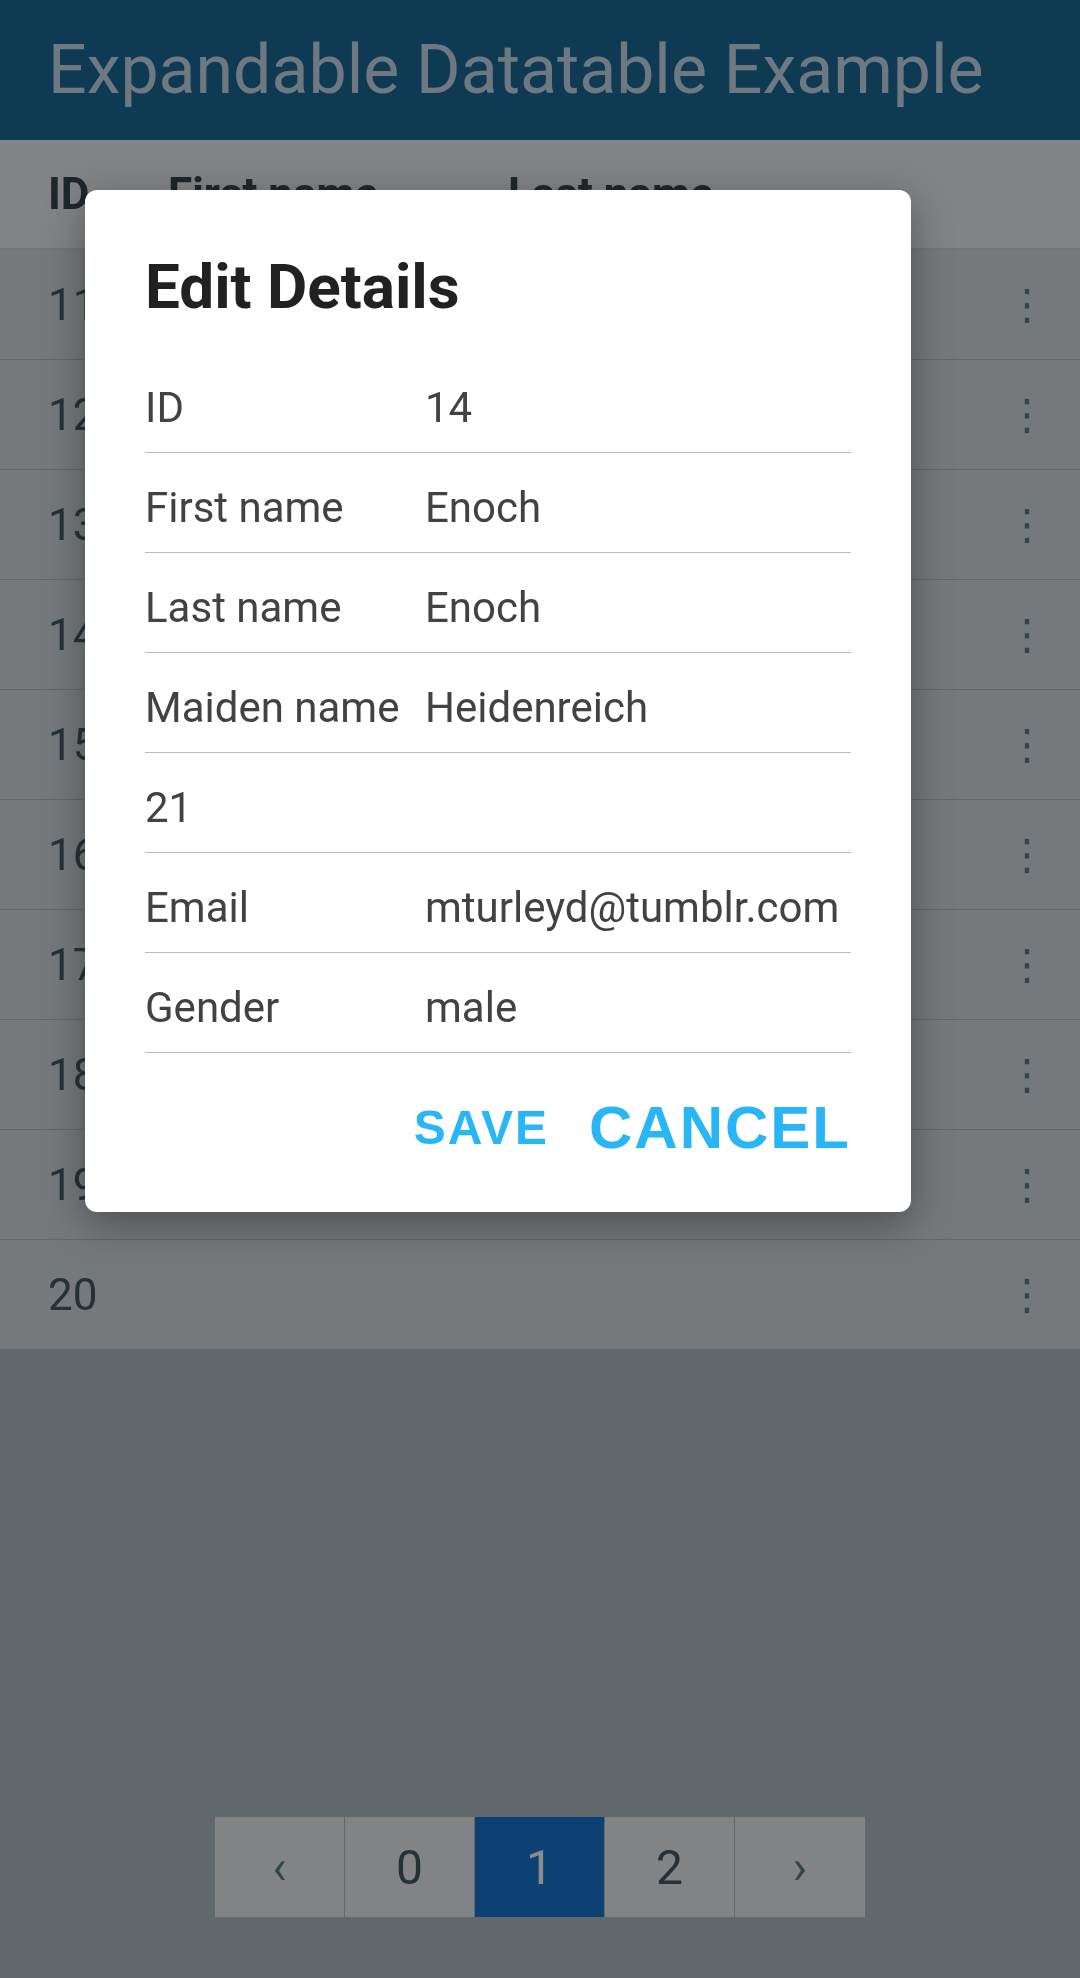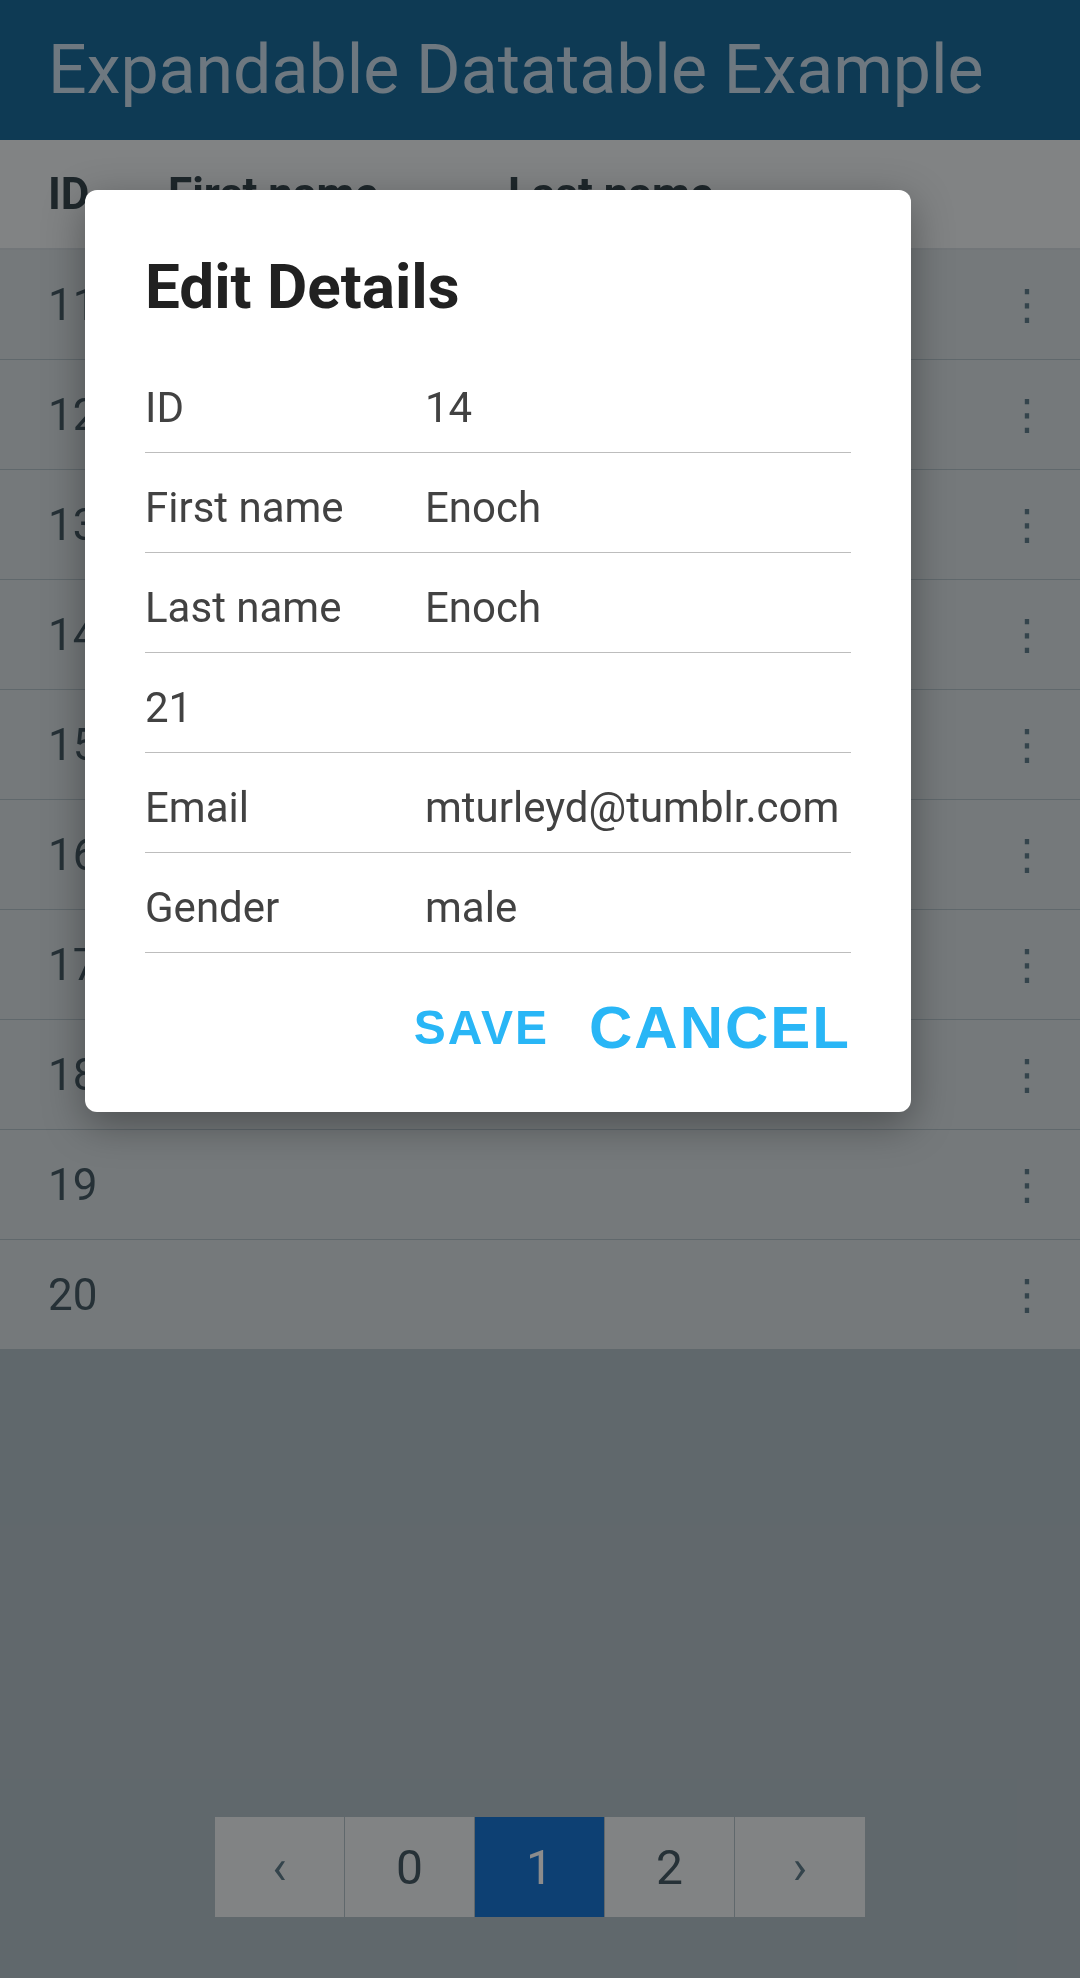--- a/index.html
+++ b/index.html
@@ -287,20 +287,24 @@
   <div class="field-row">
     <div class="field-label">First name</div>
     <div class="field-value">Enoch</div>
   </div>
 
   <div class="field-row">
     <div class="field-label">Last name</div>
     <div class="field-value">Enoch</div>
   </div>
 
+  <div class="field-row">
+    <div class="field-label">Maiden name</div>
+    <div class="field-value">Heidenreich</div>
+  </div>
 
   <div class="field-row">
     <div class="field-value">21</div>
   </div>
 
   <div class="field-row">
     <div class="field-label">Email</div>
     <div class="field-value">mturleyd@tumblr.com</div>
   </div>
 

